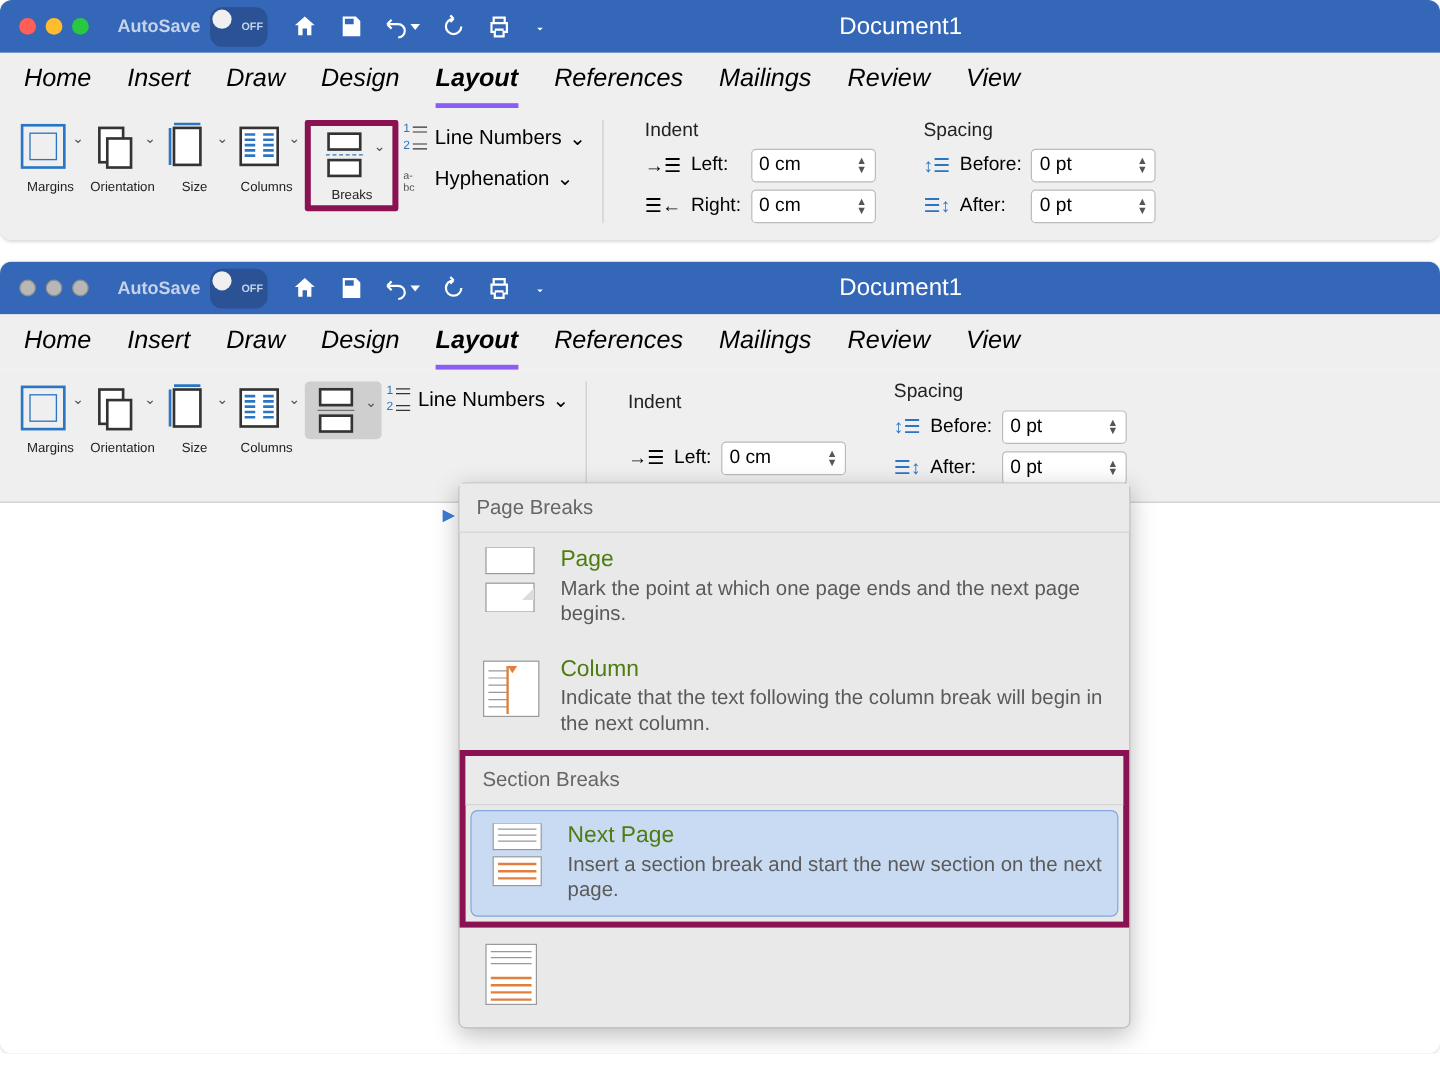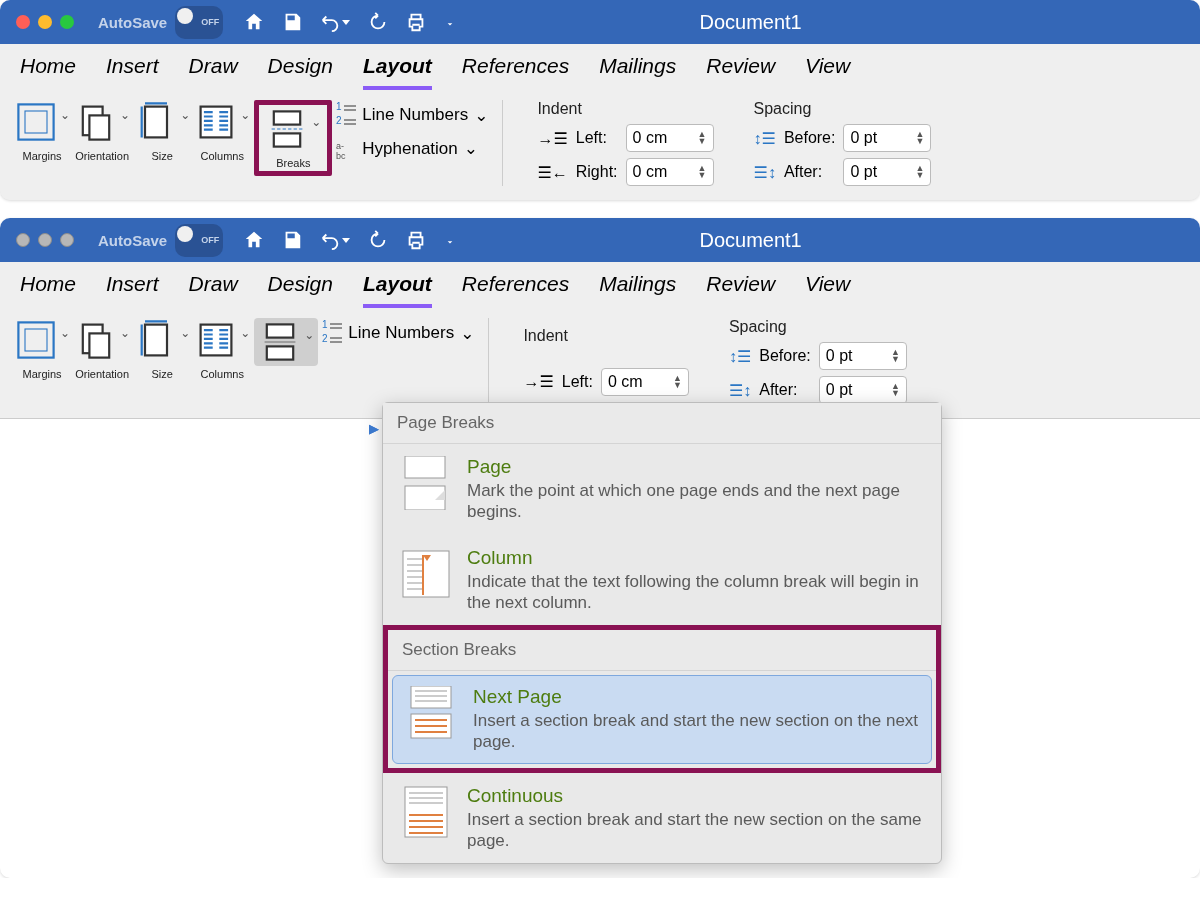--- a/index.html
+++ b/index.html
@@ -36,21 +36,21 @@
 .rbtn .chev { font-size:12px; color:#555; margin-top:8px; }
 .rlabel { font-size:11px; color:#222;text-align:center; }
 
 .sep { width:1px; background:#ccc; align-self:stretch; margin:0 10px; }
 
 .smallcol { display:flex; flex-direction:column; gap:8px; justify-content:center; }
 .inline-btn { display:flex; align-items:center; gap:6px; font-size:17px; }
 
 .indent-grid { display:grid; grid-template-columns:auto auto auto; gap:6px 8px; align-items:center; font-size:16px; }
 .grid-head { font-size:16px; color:#222; grid-column:1 / -1; }
-.spin { display:flex; align-items:center; border:1px solid #bbb; background:#fff; border-radius:4px; height:28px; padding:0 6px; width:88px; font-size:16px; justify-content:space-between;}
+.spin { display:flex; align-items:center; border:1px solid #bbb; background:#fff; border-radius:4px; height:28px; padding:0 6px; width:104px; font-size:16px; justify-content:space-between;}
 .spin .ar{display:flex;flex-direction:column;line-height:7px;font-size:9px;color:#555;}
 
 .highlight-box { border:5px solid #8a1253; border-radius:2px; }
 
 
 .dropdown { position:relative; background:#e9e9e9; border:1px solid #bcbcbc; border-radius:6px; width:560px; box-shadow:0 6px 20px rgba(0,0,0,.25); z-index:5; }
 .dd-header { font-size:17px; color:#666; padding:10px 14px; border-bottom:1px solid #d4d4d4; background:#eaeaea;}
 .dd-item { display:flex; gap:14px; padding:12px 16px; align-items:flex-start; }
 .dd-item.sel { background:#c9dbf2; border:1px solid #7ea8de; border-radius:6px; margin:4px; padding:10px 12px;}
 .dd-icon { width:54px; flex-shrink:0; position:relative;}
@@ -495,20 +495,16 @@
                 <line x1="10" y1="18" x2="44" y2="18"></line>
               </g>
               <g stroke="#e08040" stroke-width="2">
                 <line x1="10" y1="30" x2="44" y2="30"></line>
                 <line x1="10" y1="36" x2="44" y2="36"></line>
                 <line x1="10" y1="42" x2="44" y2="42"></line>
                 <line x1="10" y1="48" x2="44" y2="48"></line>
               </g>
             </svg>
         </div>
-        <div>
-          <div class="dd-title">Continuous</div>
-          <div class="dd-desc">Insert a section break and start the new section on the same page.</div>
-        </div>
       </div>
     </div>
   </div>
 </div>
 
 </body></html>

